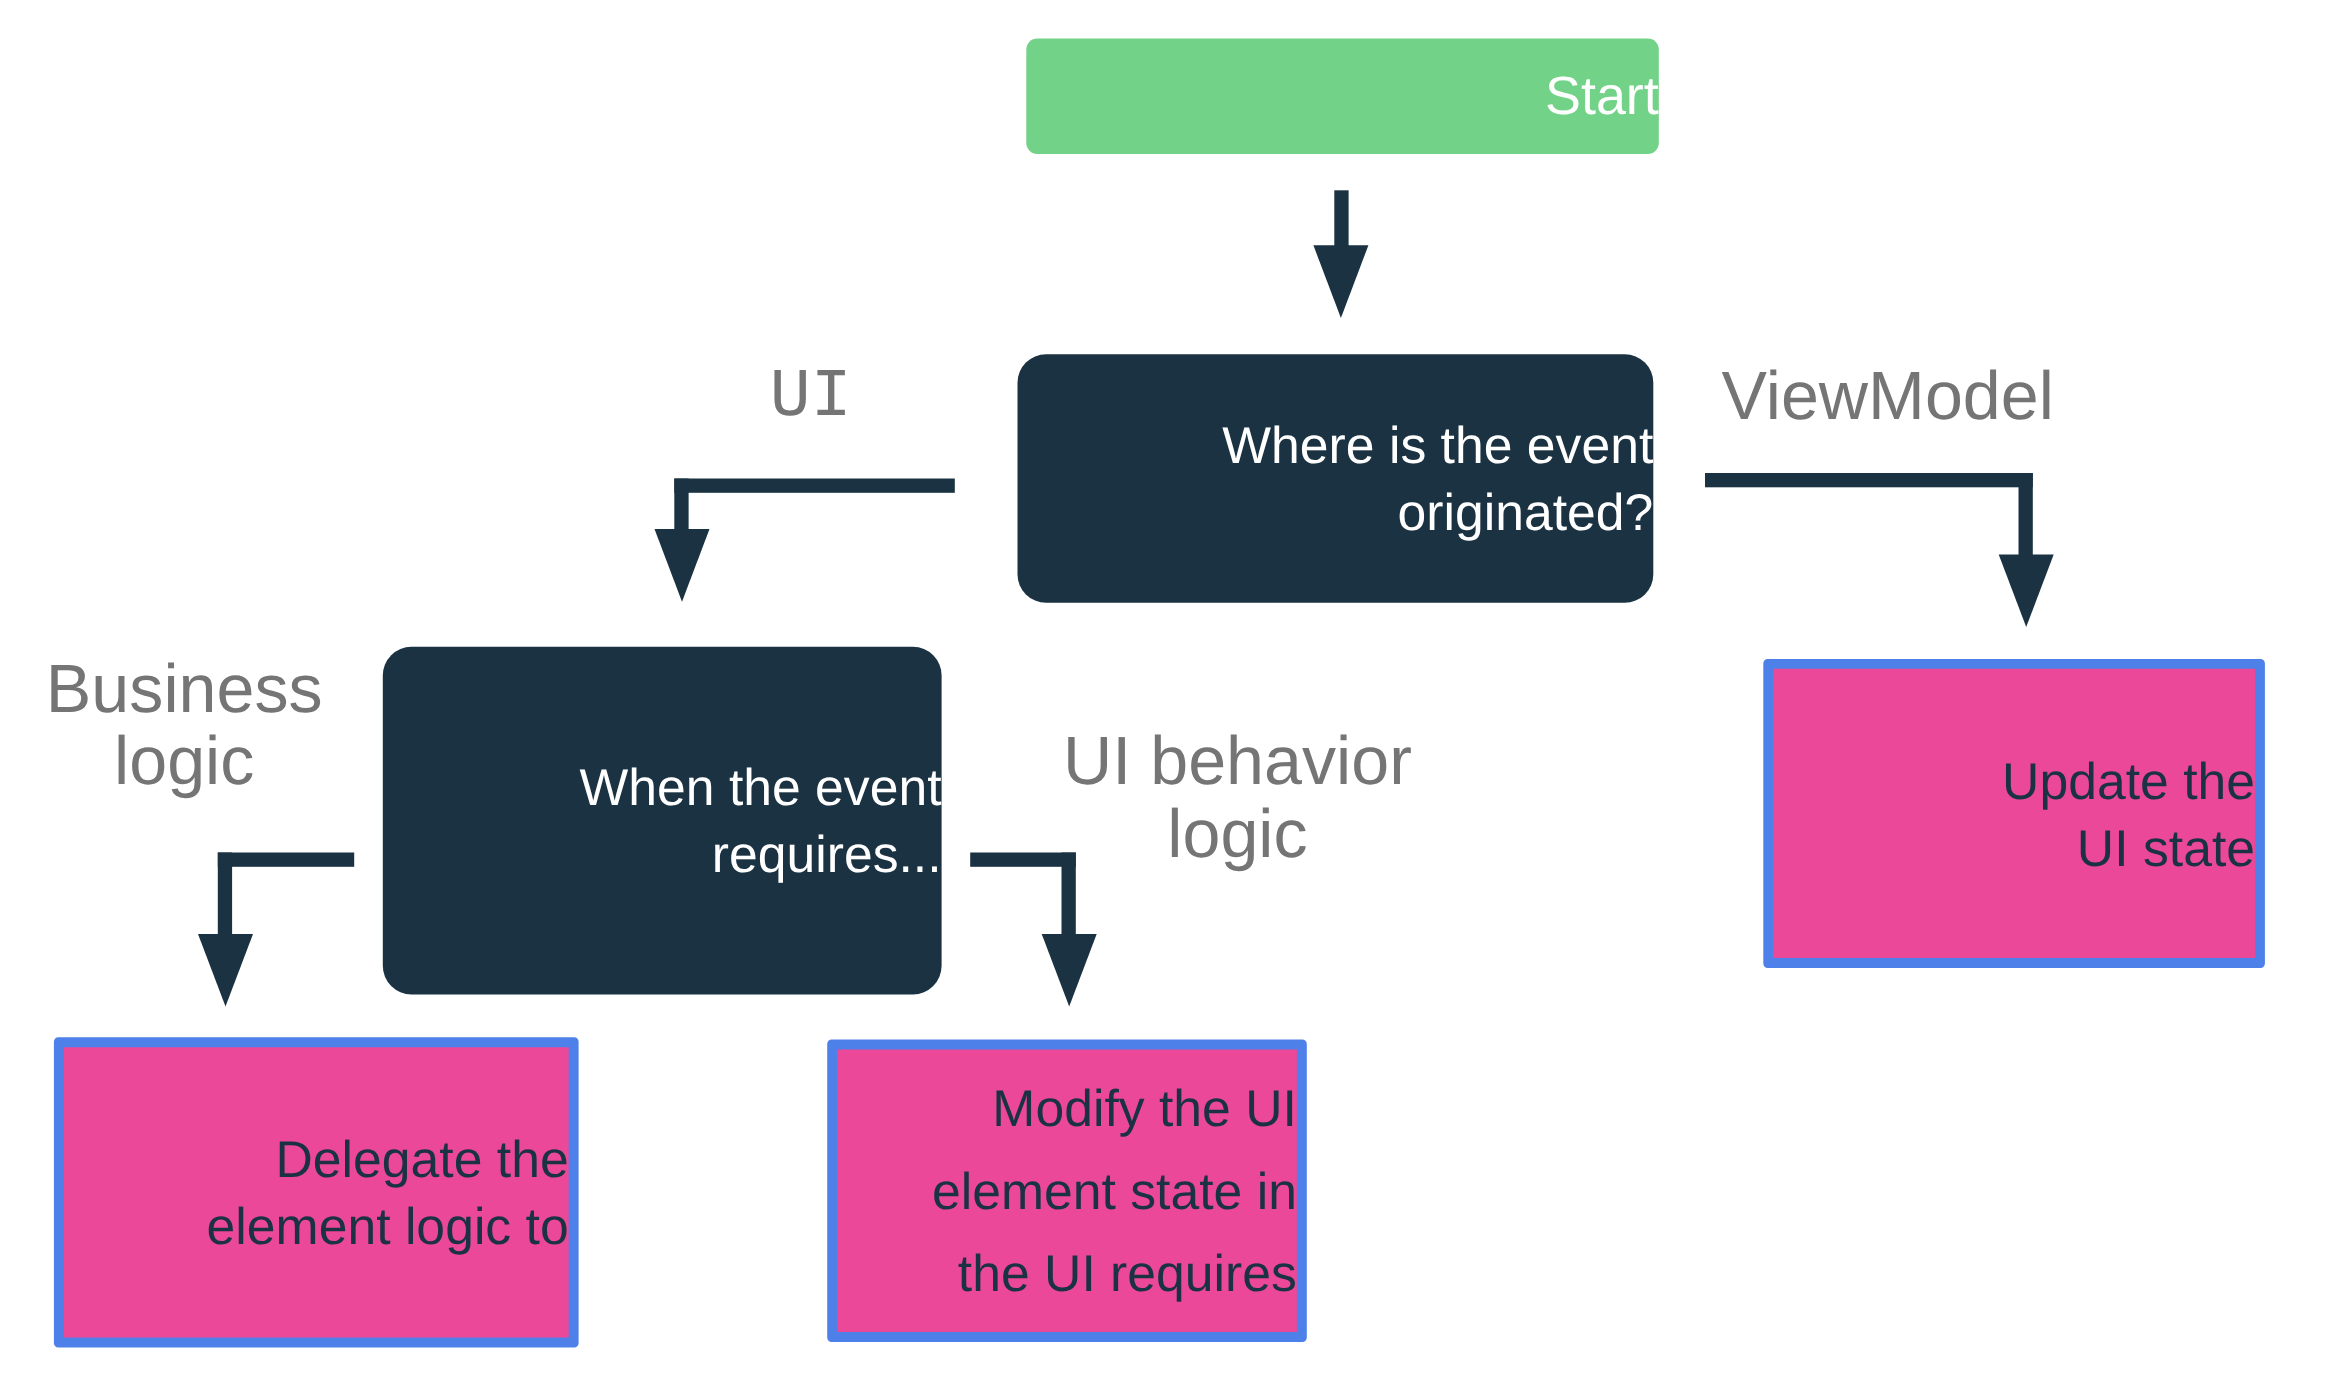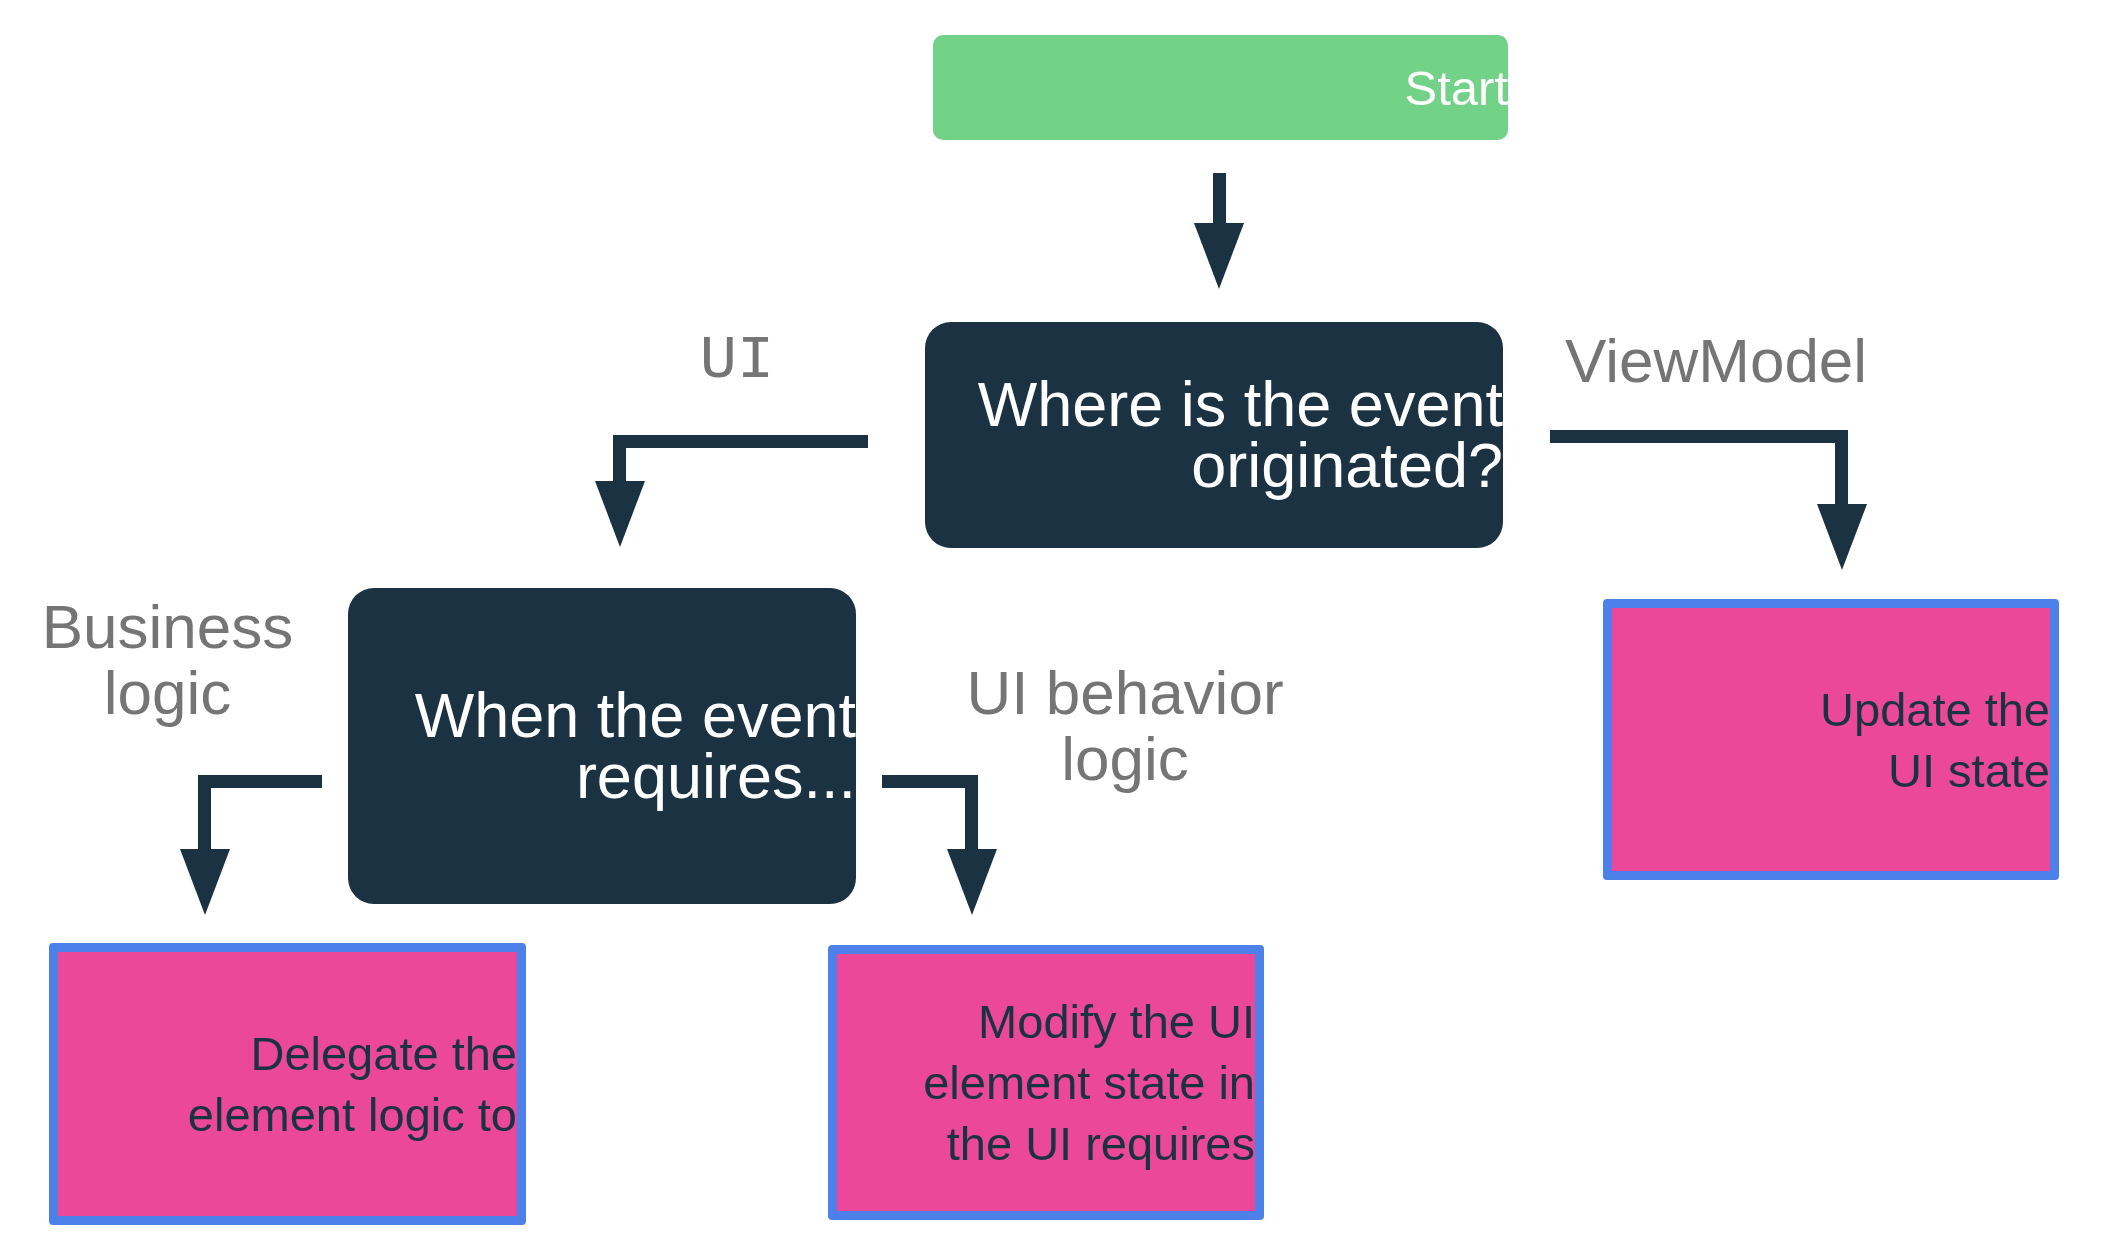--- a/index.html
+++ b/index.html
@@ -25,21 +25,21 @@
     background: var(--green, #72d287);
     color: #ffffff;
     border-radius: 10px;
     font-size: 49px;
     line-height: 58px;
   }
   .node.dark {
     background: var(--navy, #1b3242);
     color: #ffffff;
     border-radius: 26px;
-    font-size: 63px;
+    font-size: 47px;
     line-height: 61px;
   }
   .node.outline {
     background: #ec4899;
     border: 9px solid var(--blue, #4e80ea);
     color: var(--navy, #1b3242);
     border-radius: 4px;
     font-size: 47px;
     line-height: 61px;
   }
@@ -110,21 +110,21 @@
 
   <div class="seg" style="left:882px; top:775px; width:96px; height:13px;"></div>
   <div class="seg" style="left:965px; top:775px; width:13px; height:76px;"></div>
   <div class="head" style="left:947px; top:849px;"></div>
 
   <div class="node outline" style="left:49px; top:943px; width:477px; height:282px;">
     <span>Delegate the</span>
     <span>element logic to</span>
   </div>
 
-  <div class="node outline" style="left:828px; top:945px; width:436px; height:275px;">
+  <div class="node outline" style="left:752px; top:945px; width:436px; height:275px;gap:14px;">
     <span>Modify the UI</span>
     <span>element state in</span>
     <span>the UI requires</span>
   </div>
 
   <div class="node outline" style="left:1603px; top:599px; width:456px; height:281px;">
     <span>Update the</span>
     <span>UI state</span>
   </div>
 

